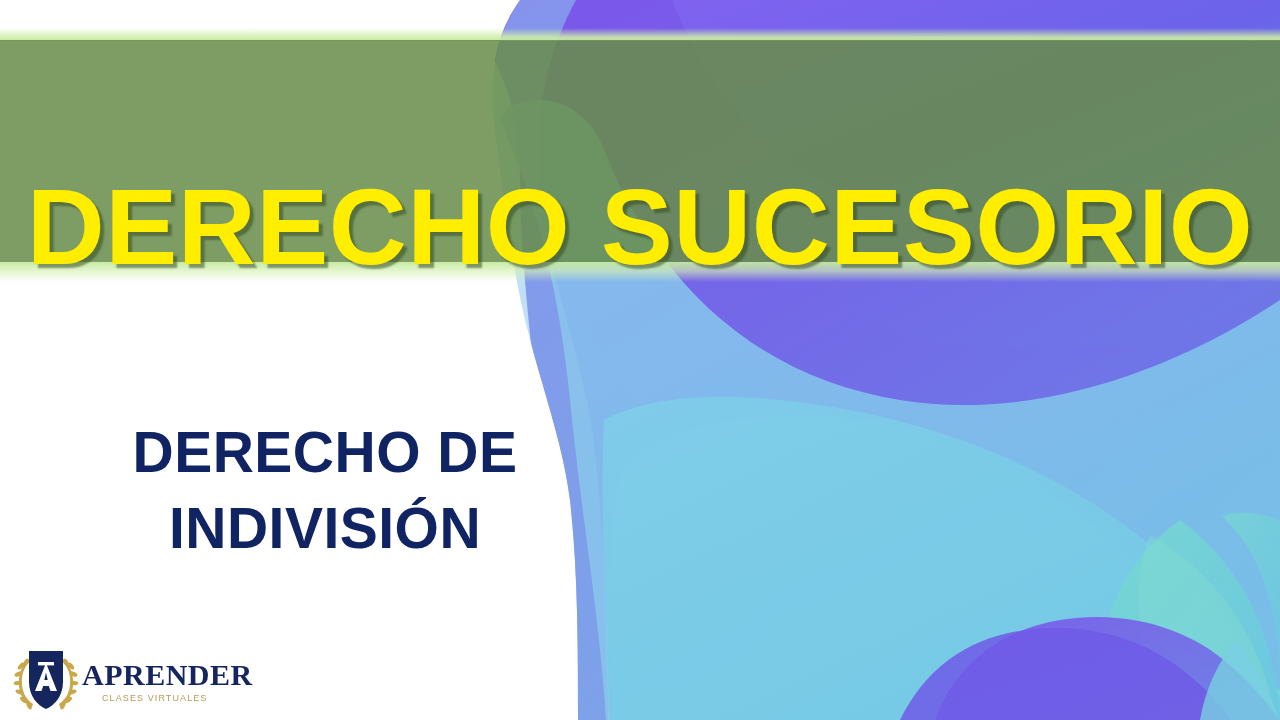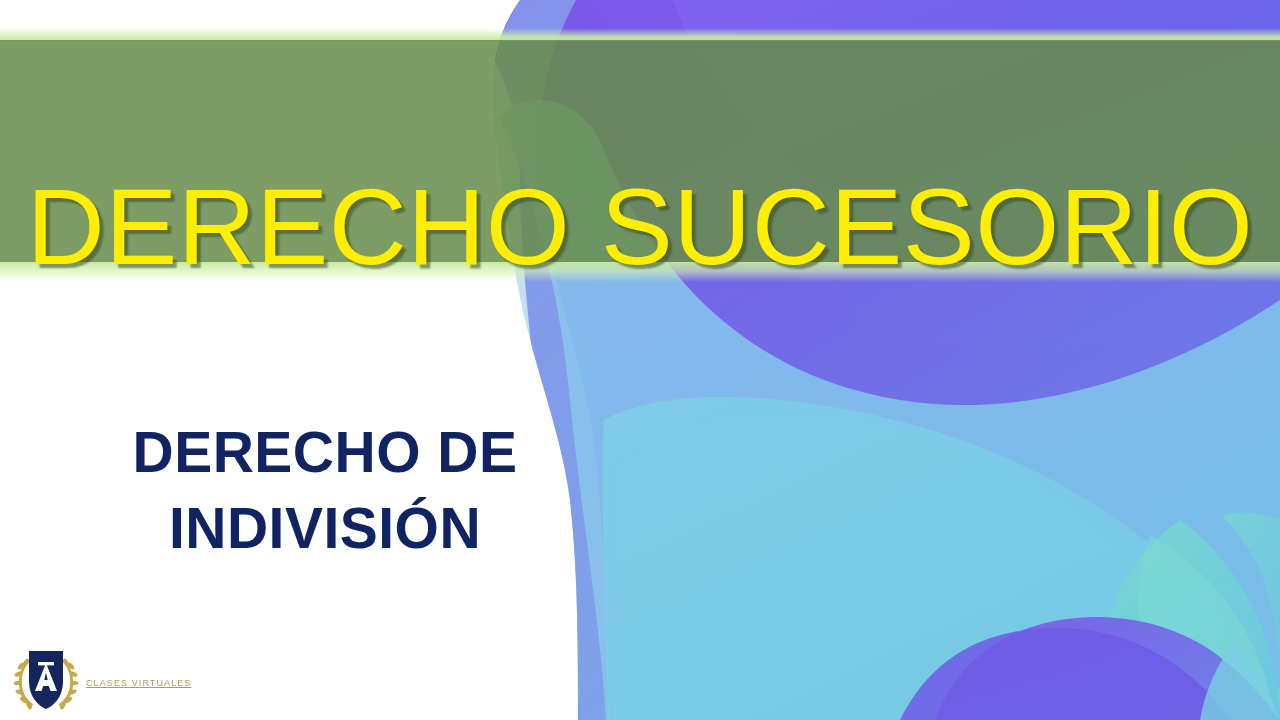--- a/index.html
+++ b/index.html
@@ -70,21 +70,21 @@
     position: absolute;
     left: 0;
     top: 28px;
     width: 1280px;
     height: 252px;
     z-index: 3;
     display: flex;
     align-items: center;
     justify-content: center;
     font-size: 108px;
-    font-weight: normal;
+    font-weight: bold;
     letter-spacing: 0.5px;
     color: #ffee00;
     text-shadow: 4px 4px 2px rgba(55, 75, 35, 0.55);
     white-space: nowrap;
   }
 
   
   #subtitle {
     position: absolute;
     left: 60px;
@@ -125,27 +125,26 @@
   #logo-wordmark {
     font-family: "Liberation Serif", serif;
     font-weight: bold;
     font-size: 30px;
     color: #15255e;
     letter-spacing: 0.5px;
     line-height: 1;
   }
   #logo-tagline {
     margin-top: 4px;
-    margin-left: 4px;
+    margin-left: 20px;
     font-family: "Liberation Sans", sans-serif;
     font-size: 9px;
     color: #b49a58;
     letter-spacing: 1.1px;
     line-height: 1;
-    text-decoration: underline;
   }
 </style>
 </head>
 <body>
 
 <div id="slide">
 
   <svg id="bg-art" viewBox="0 0 1280 720" preserveAspectRatio="none">
     <defs>
       <linearGradient id="gPurple" x1="0" y1="0" x2="1" y2="1">
@@ -272,17 +271,18 @@
       <path d="M17,5 H51 V36 C51,50 42,60 34,63 C26,60 17,50 17,36 Z" fill="#15255e"></path>
 
       <g fill="#ffffff">
         <path d="M34,17 L45,45 H38.5 L36.8,40 H31.2 L29.5,45 H23 Z
                  M34,26.5 L32.3,34 H35.7 Z"></path>
         <rect x="26" y="16" width="16" height="3.4"></rect>
       </g>
     </svg>
 
     <div id="logo-text">
+      <div id="logo-wordmark">APRENDER</div>
       <div id="logo-tagline">CLASES VIRTUALES</div>
     </div>
   </div>
 
 </div>
 
 </body></html>

